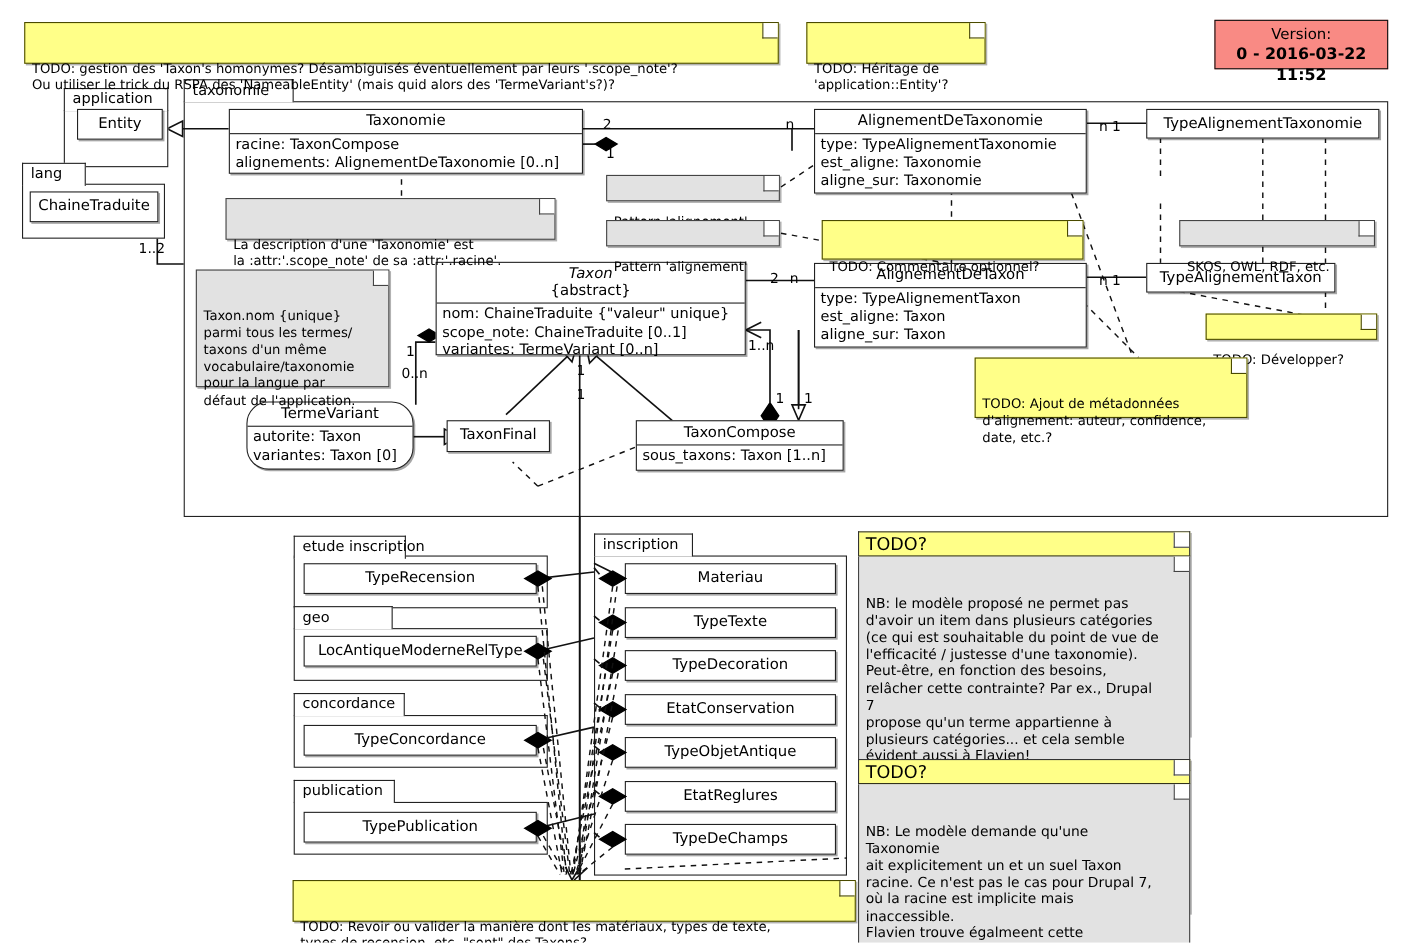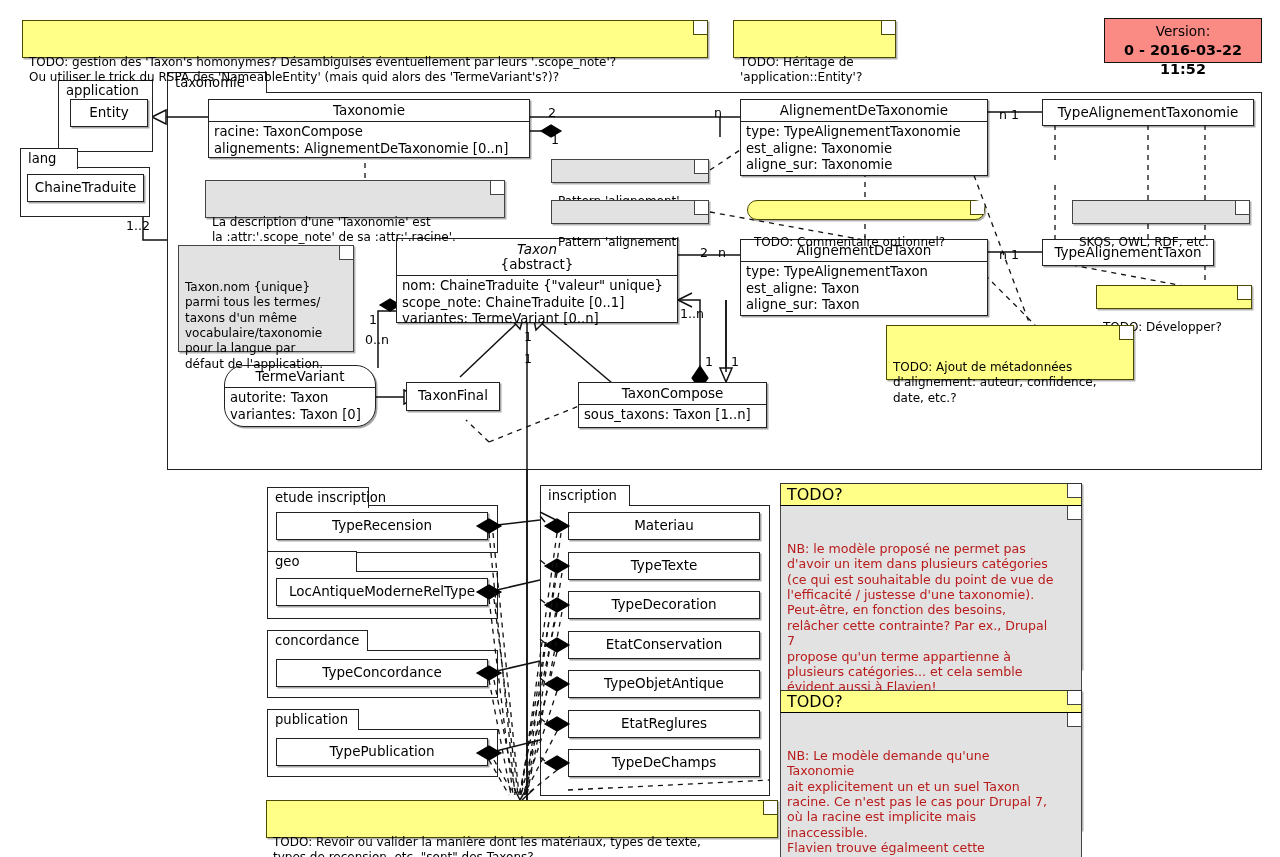--- a/index.html
+++ b/index.html
@@ -116,21 +116,21 @@
   }
   .note2 .bd{
     background:#e2e2e2;
     border:1.3px solid #444;
     border-top:none;
     font-size:12.6px;
     line-height:15.4px;
     padding:4px 22px 5px 6px;
     white-space:pre-line;
     position:relative;
-    color:#b91c1c;
+    color:#000000;
   }
   .note2 .fold{
     position:absolute;top:0;right:0;width:13px;height:13px;
     background:#ffffff;border-left:1.2px solid #444;border-bottom:1.2px solid #444;
   }
 
   
   .version{
     position:absolute;
     box-sizing:border-box;
@@ -351,21 +351,21 @@
   <div class="note grey" style="left:551px;top:159px;width:158px;height:24px;">
     <div class="fold"></div>
     <span>Pattern 'alignement'</span>
   </div>
 
   <div class="note grey" style="left:551px;top:200px;width:158px;height:24px;">
     <div class="fold"></div>
     <span>Pattern 'alignement'</span>
   </div>
 
-  <div class="note yellow" style="left:747px;top:200px;width:238px;height:20px;border-radius:11px;">
+  <div class="note yellow" style="left:747px;top:200px;width:238px;height:36px;">
     <div class="fold"></div>
     <span>TODO: Commentaire optionnel?</span>
   </div>
 
 
   <div class="note grey" style="left:1072px;top:200px;width:178px;height:24px;">
     <div class="fold"></div>
     <span>SKOS, OWL, RDF, etc.</span>
   </div>
 

